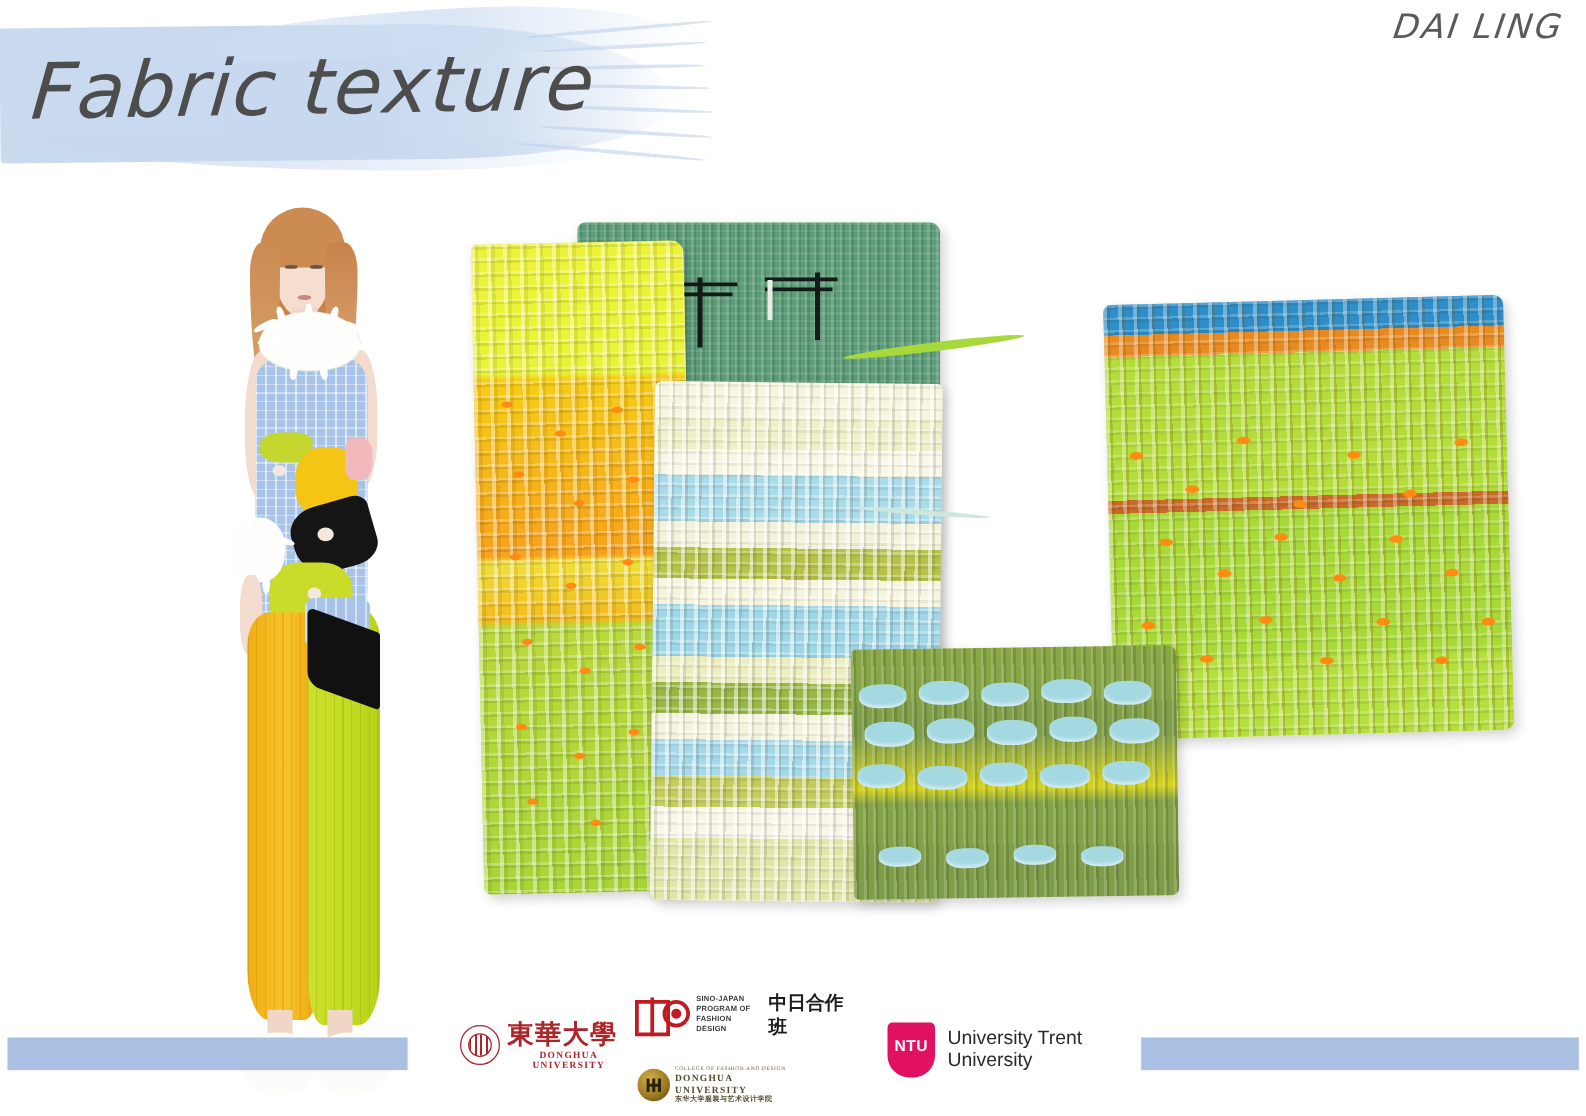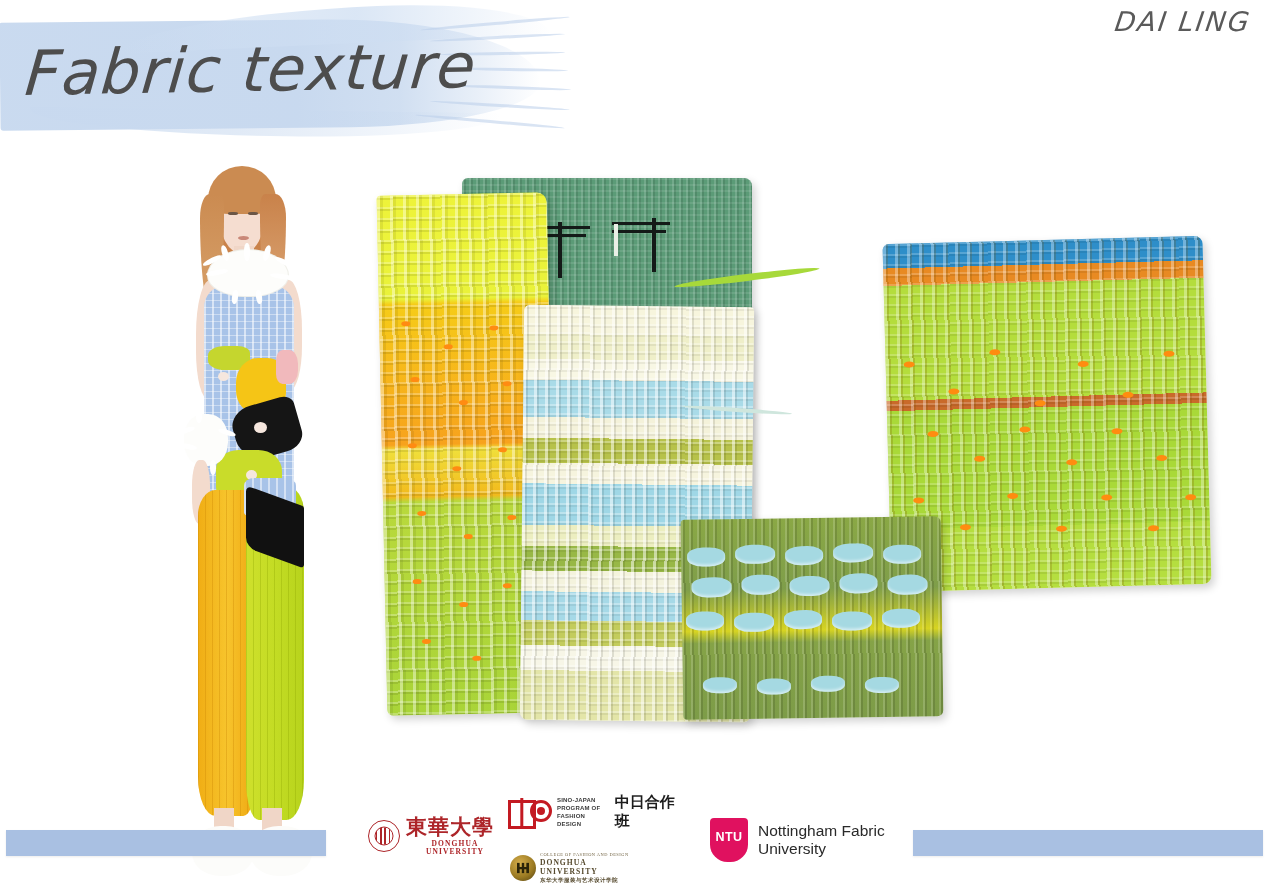--- a/index.html
+++ b/index.html
@@ -726,15 +726,15 @@
     <div class="cl-line1">COLLEGE OF FASHION AND DESIGN</div>
     <div class="cl-line2">DONGHUA  UNIVERSITY</div>
     <div class="cl-line3">东华大学服装与艺术设计学院</div>
   </div>
 </div>
 
 <div id="logo-ntu">
   <div class="ntu-shield">
     <span>NTU</span>
   </div>
-  <div class="ntu-name">Nottingham Fabric
+  <div class="ntu-name">University Trent
 University</div>
 </div>
 
 </body></html>

